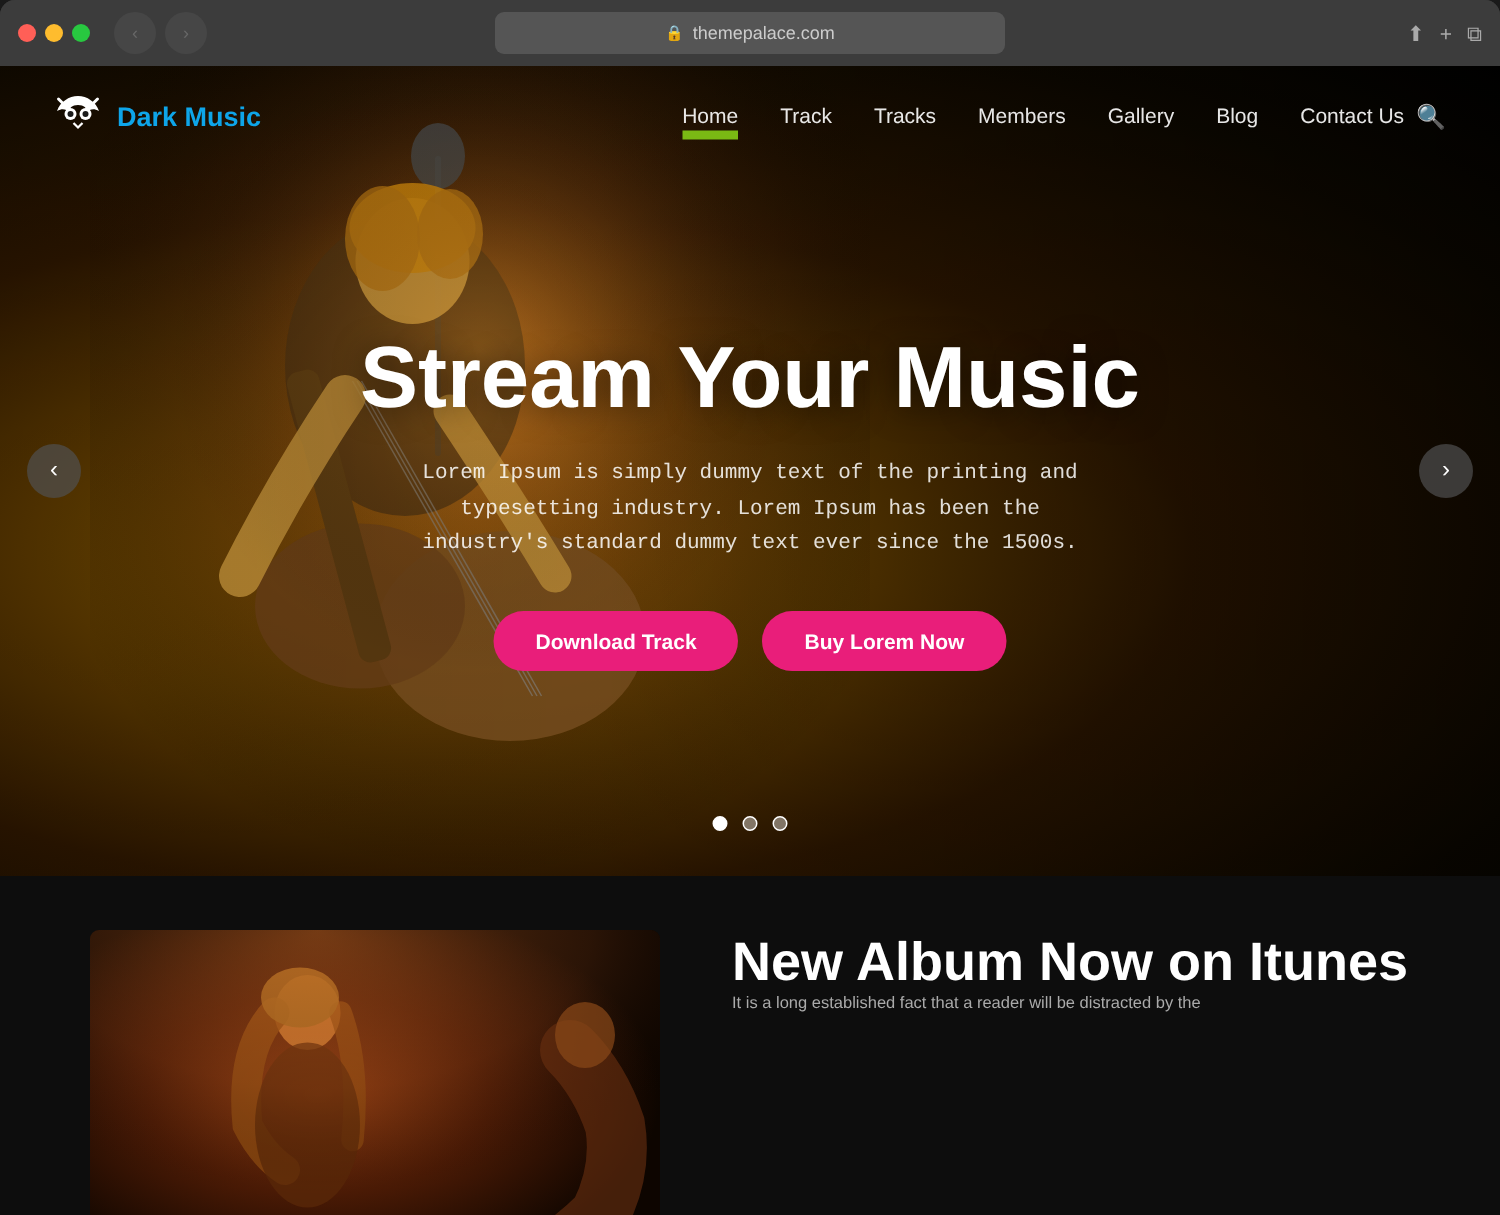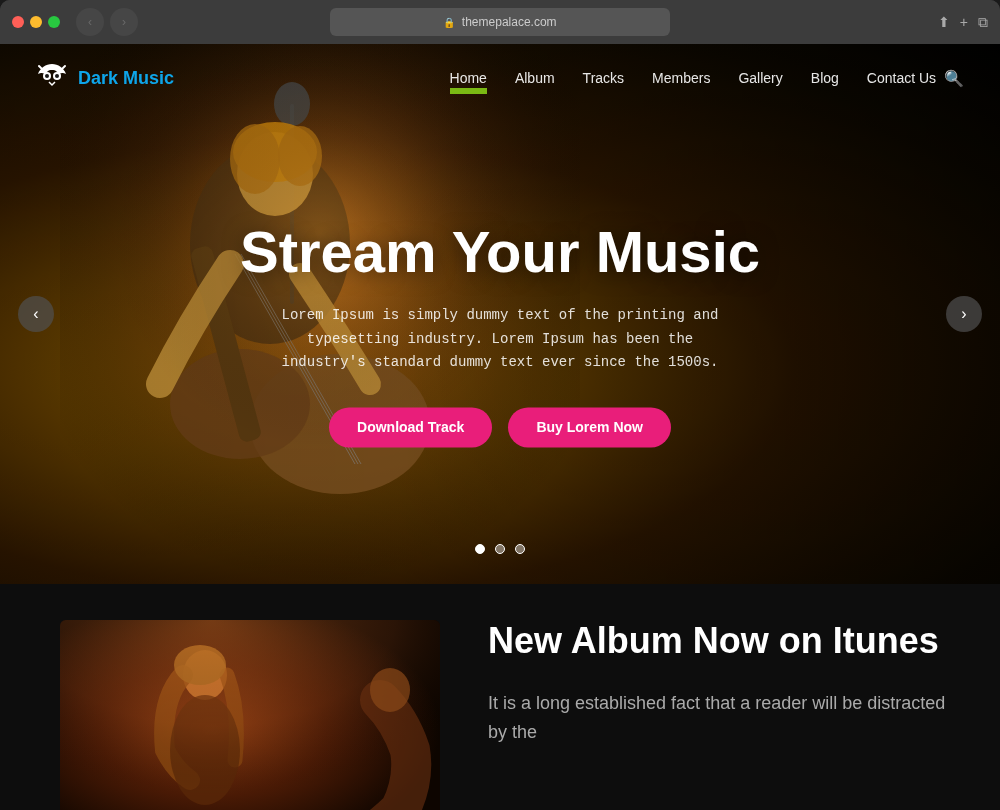--- a/index.html
+++ b/index.html
@@ -305,24 +305,24 @@
     }
     .album-category {
       font-size: 13px;
       color: #aaa;
       margin-bottom: 10px;
     }
     .album-title {
       font-size: 36px;
       font-weight: 800;
       line-height: 1.15;
-      margin-bottom: 28px;
+      margin-bottom: 0;
     }
     .album-desc {
-      font-size: 18px;
+      font-size: 11px;
       color: #aaa;
       line-height: 1.6;
     }
   </style>
 </head>
 <body>
 
 <div class="browser-chrome">
   <div class="browser-titlebar">
     <div class="traffic-lights">
@@ -411,21 +411,21 @@
             <path d="M25 8 L29 4" stroke="white" stroke-width="2" stroke-linecap="round"></path>
           </svg>
         </span>
         <span>Dark Music</span>
       </div>
       <ul class="nav-links">
         <li class="active">
           <a>Home</a>
         </li>
         <li>
-          <a>Album</a>
+          <a>Track</a>
         </li>
         <li>
           <a>Tracks</a>
         </li>
         <li>
           <a>Members</a>
         </li>
         <li>
           <a>Gallery</a>
         </li>

